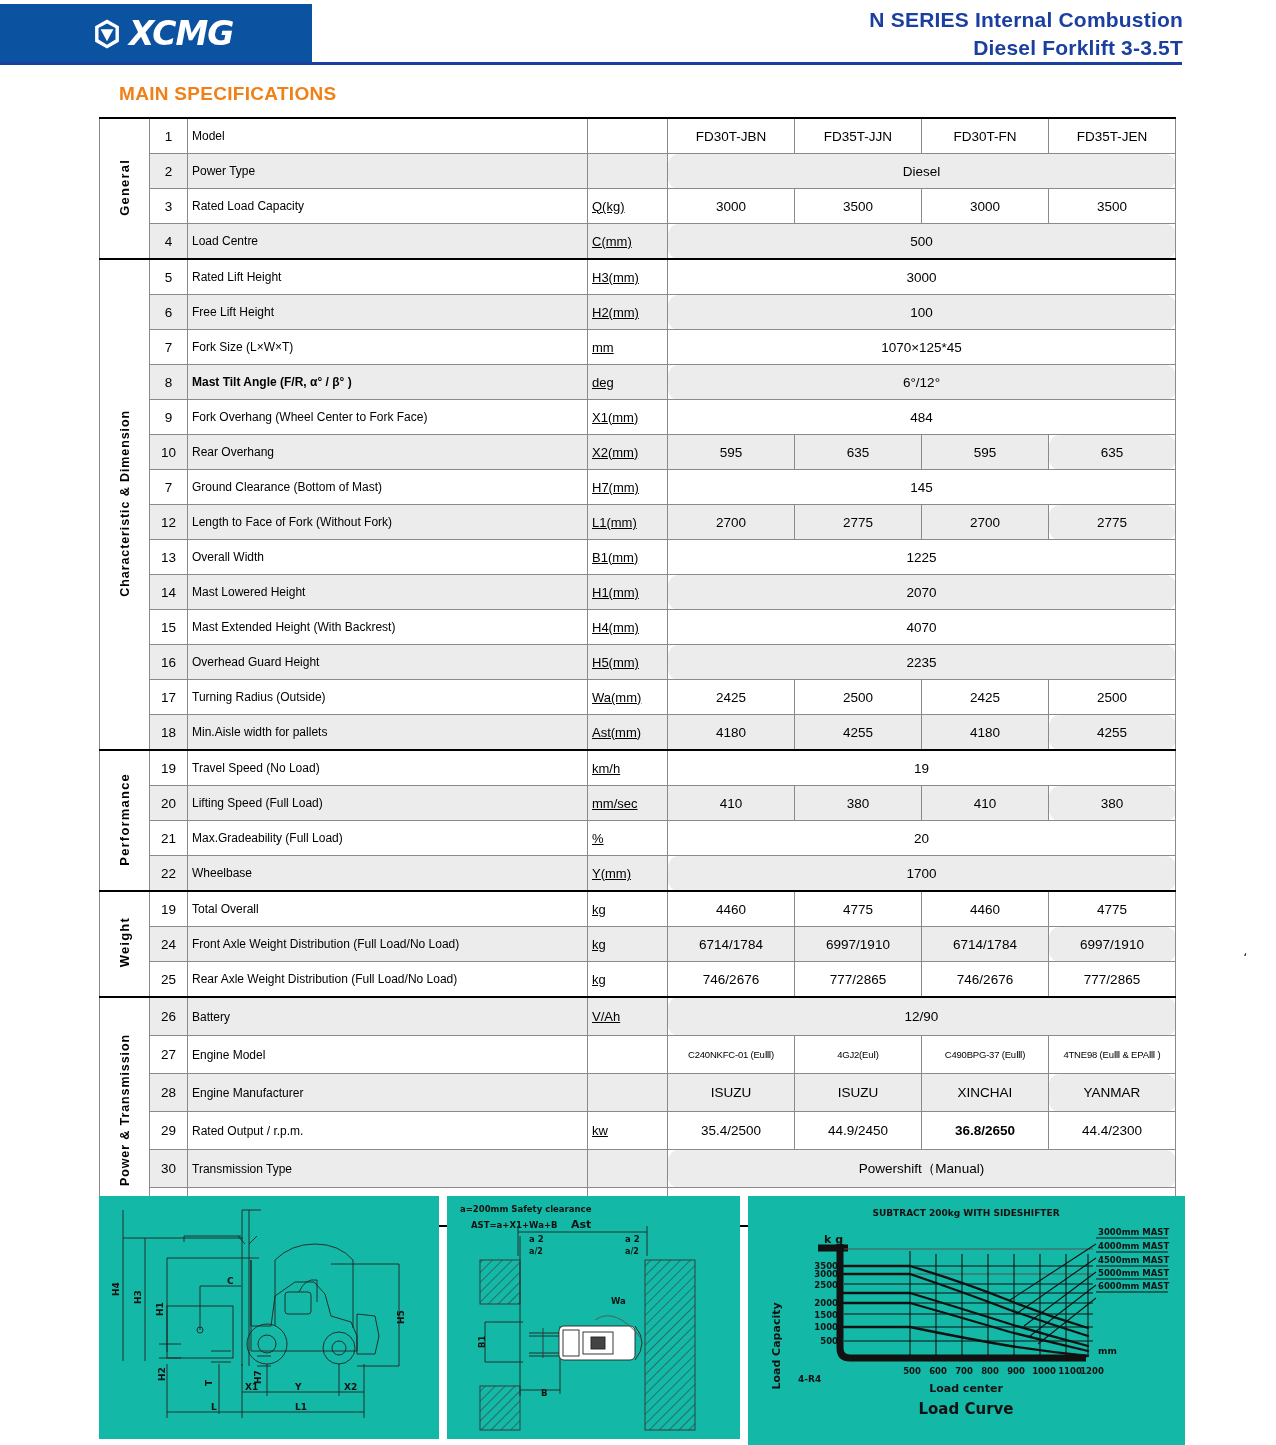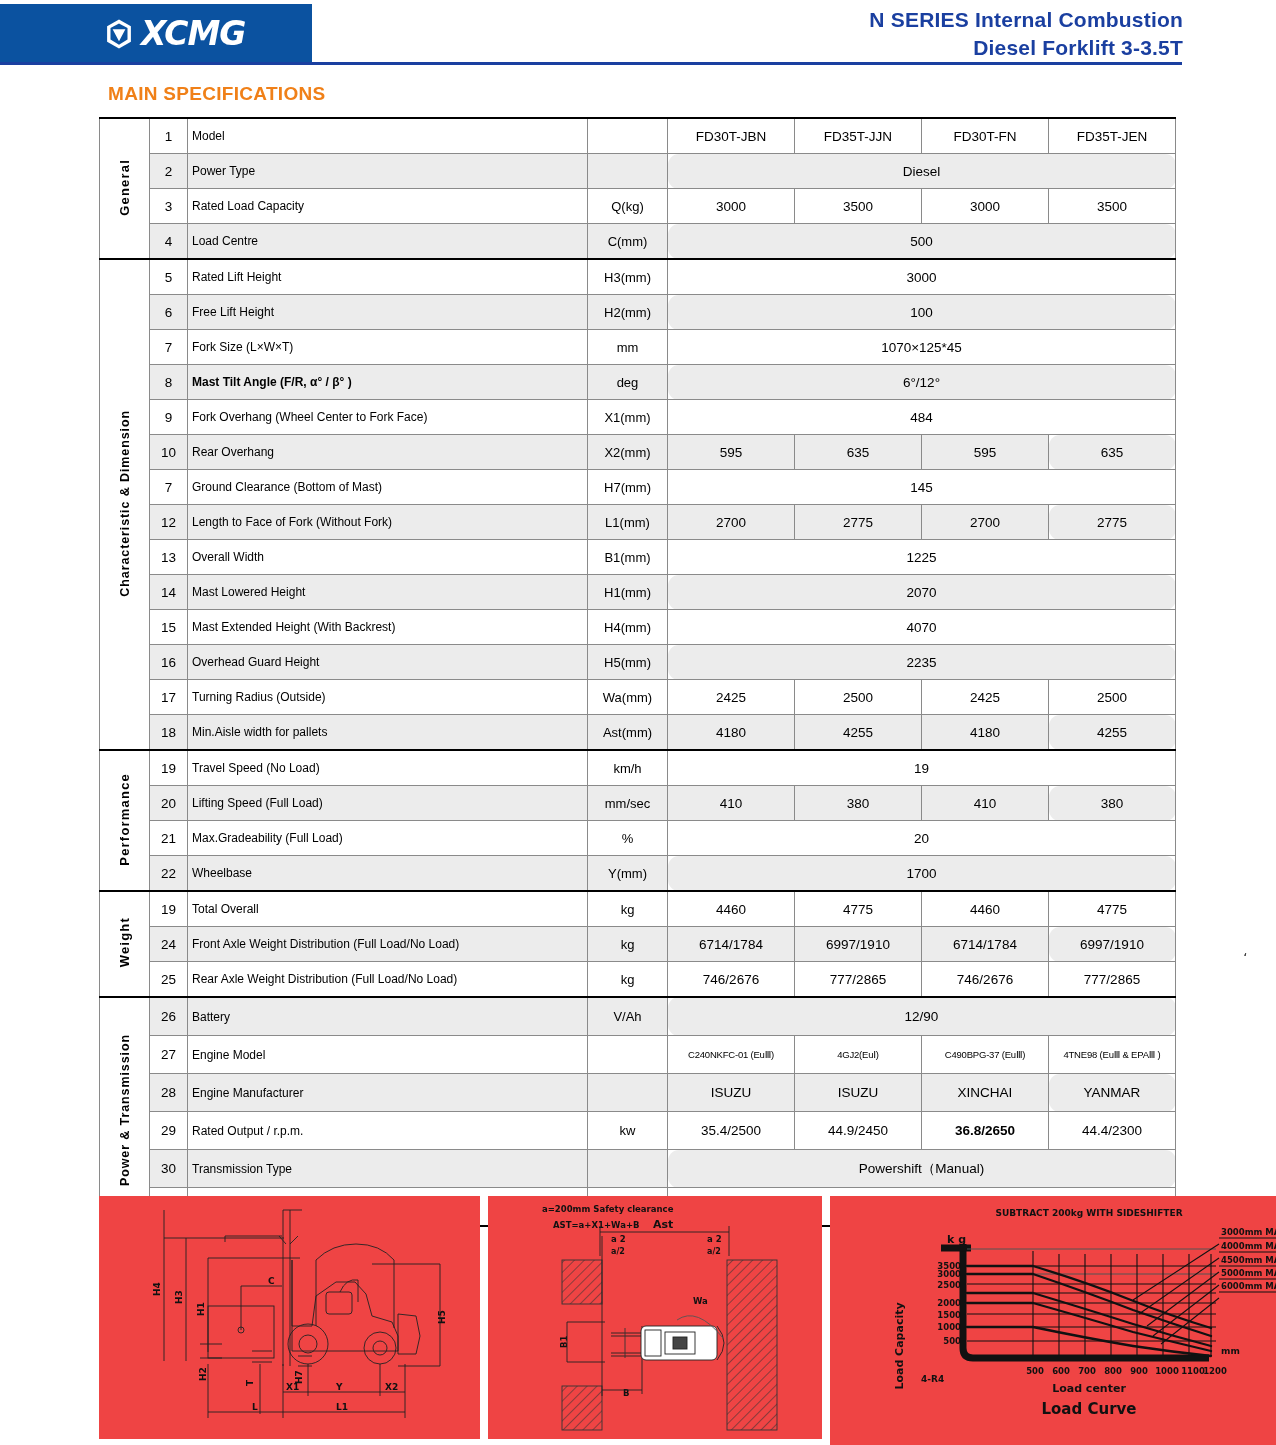--- a/index.html
+++ b/index.html
@@ -12,21 +12,21 @@
     overflow:hidden;
   }
 
   
   .header{position:relative;height:72px;}
   .hdr-bar{
     position:absolute;left:0;top:4px;width:312px;height:58px;
     background:#0b52a0;
   }
   .logo{
-    position:absolute;left:102px;top:17px;
+    position:absolute;left:90px;top:17px;
     display:flex;align-items:center;gap:5px;
   }
   .logo-mark{width:34px;height:34px;display:block;}
   .logo-text{
     font-family:"DejaVu Sans", sans-serif;
     font-weight:bold;font-style:italic;
     font-size:33px;color:#fff;letter-spacing:-1px;
     line-height:34px;
   }
   .hdr-title{
@@ -37,21 +37,21 @@
     font-size:21px;
     line-height:28px;
     letter-spacing:.2px;
   }
   .hdr-rule{
     position:absolute;left:0;top:62px;width:1182px;height:3px;background:#1a3fa0;
   }
 
   
   .main-spec{
-    position:absolute;left:108px;top:83px;
+    position:absolute;left:119px;top:83px;
     color:#F08018;font-weight:bold;font-size:19px;letter-spacing:.3px;
   }
 
   
   .table-wrap{
     position:absolute;left:99px;top:117px;width:1076px;
   }
   table.spec{
     border-collapse:collapse;
     width:1076px;
@@ -88,42 +88,41 @@
     font-size:13px;
     letter-spacing:1.2px;
     white-space:nowrap;
     display:inline-block;
   }
   .cat-rot.small{font-size:12.5px;letter-spacing:.9px;}
 
   td.no{text-align:center;font-size:13.5px;}
   td.item{text-align:left;font-size:12px;padding-left:6px;}
   td.item.b{font-weight:bold;}
-  td.unit{text-align:center;font-size:13px;border-left:2px solid #000;border-right:2px solid #000;}
+  td.unit{text-align:left;font-size:13px;border-left:2px solid #000;border-right:2px solid #000;text-decoration:underline;}
   td.val{text-align:center;font-size:13.5px;}
   td.val.b{font-weight:bold;}
   td.val.tiny{font-size:9.5px;letter-spacing:-.2px;}
 
   tr.sec-top td{border-top:2px solid #000;}
   tr.last td{border-bottom:2px solid #000;}
   td.rowend{border-right:2px solid #000;border-radius:11px;}
   td.firstcol{border-left:2px solid #000;}
 
   tr.tall td{height:37px;}
 
   
   .panels{
     position:absolute;left:99px;top:1196px;
     display:flex;gap:8px;
   }
   .panel{
-    background:#ef4444;
+    background:#14b8a6;
     position:relative;
     overflow:hidden;
-    padding-left:41px;
   }
   .p1{width:340px;height:243px;}
   .p2{width:293px;height:243px;}
   .p3{width:437px;height:254px;}
   .panel svg{display:block;}
 
   .mark-artifact{
     position:absolute;left:1243px;top:944px;
     font-size:13px;color:#222;
   }

